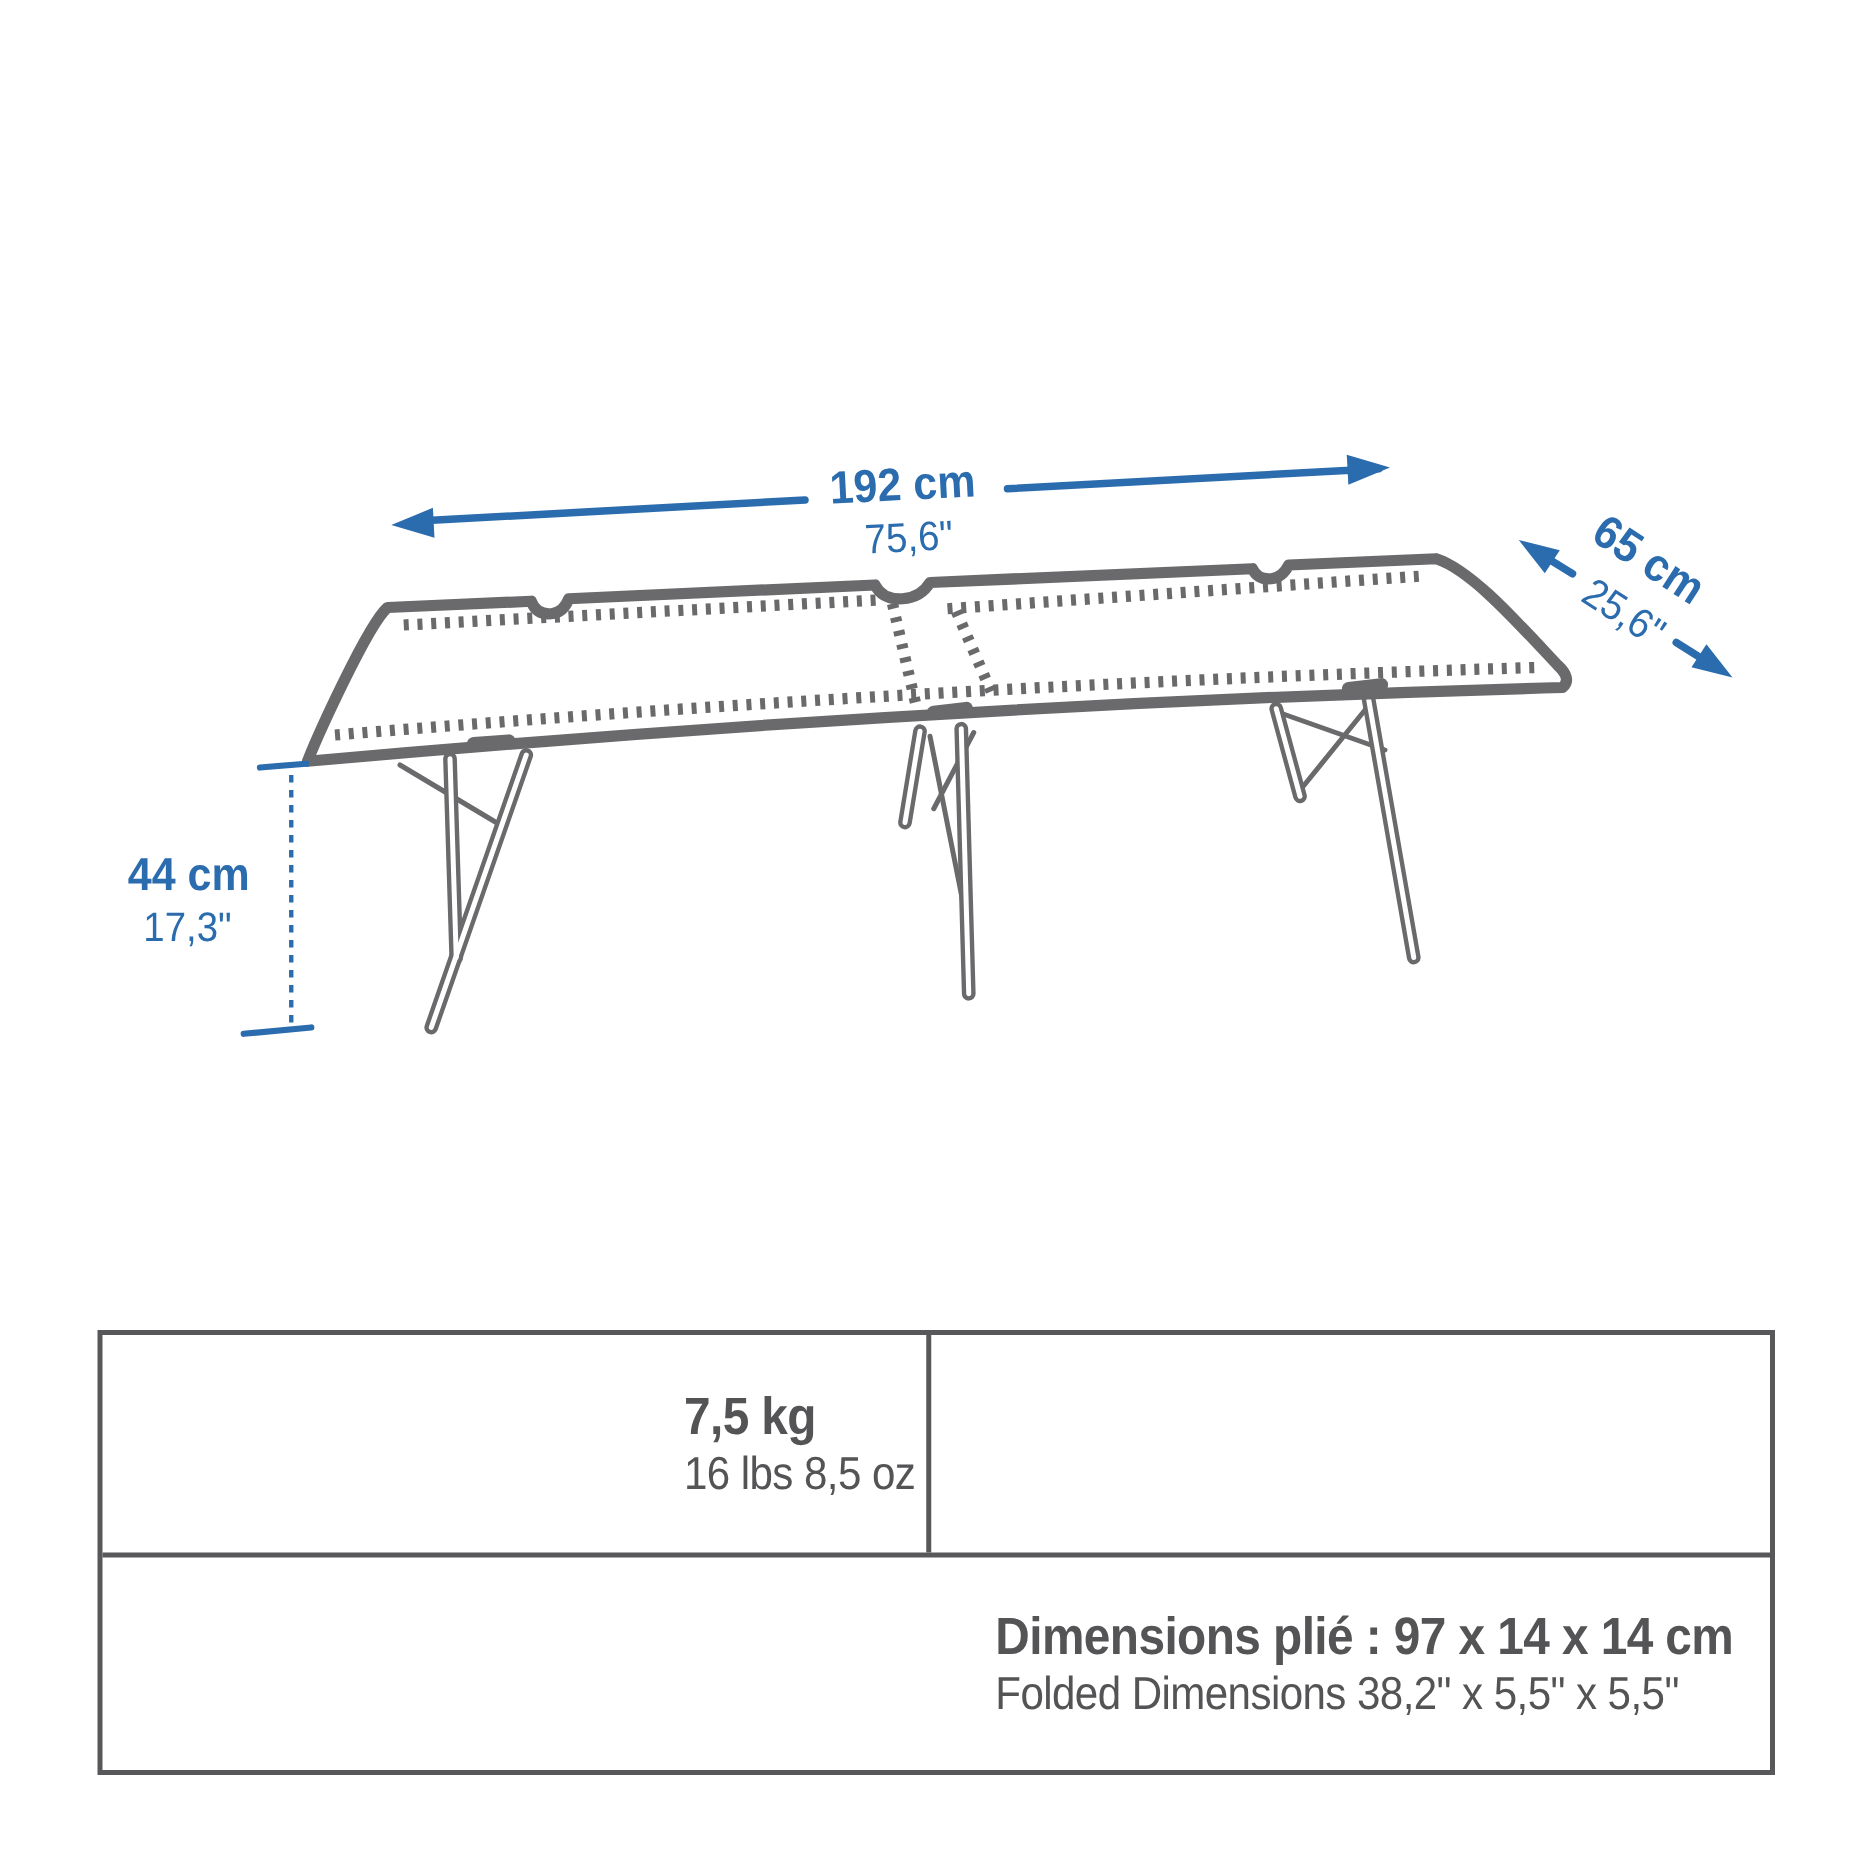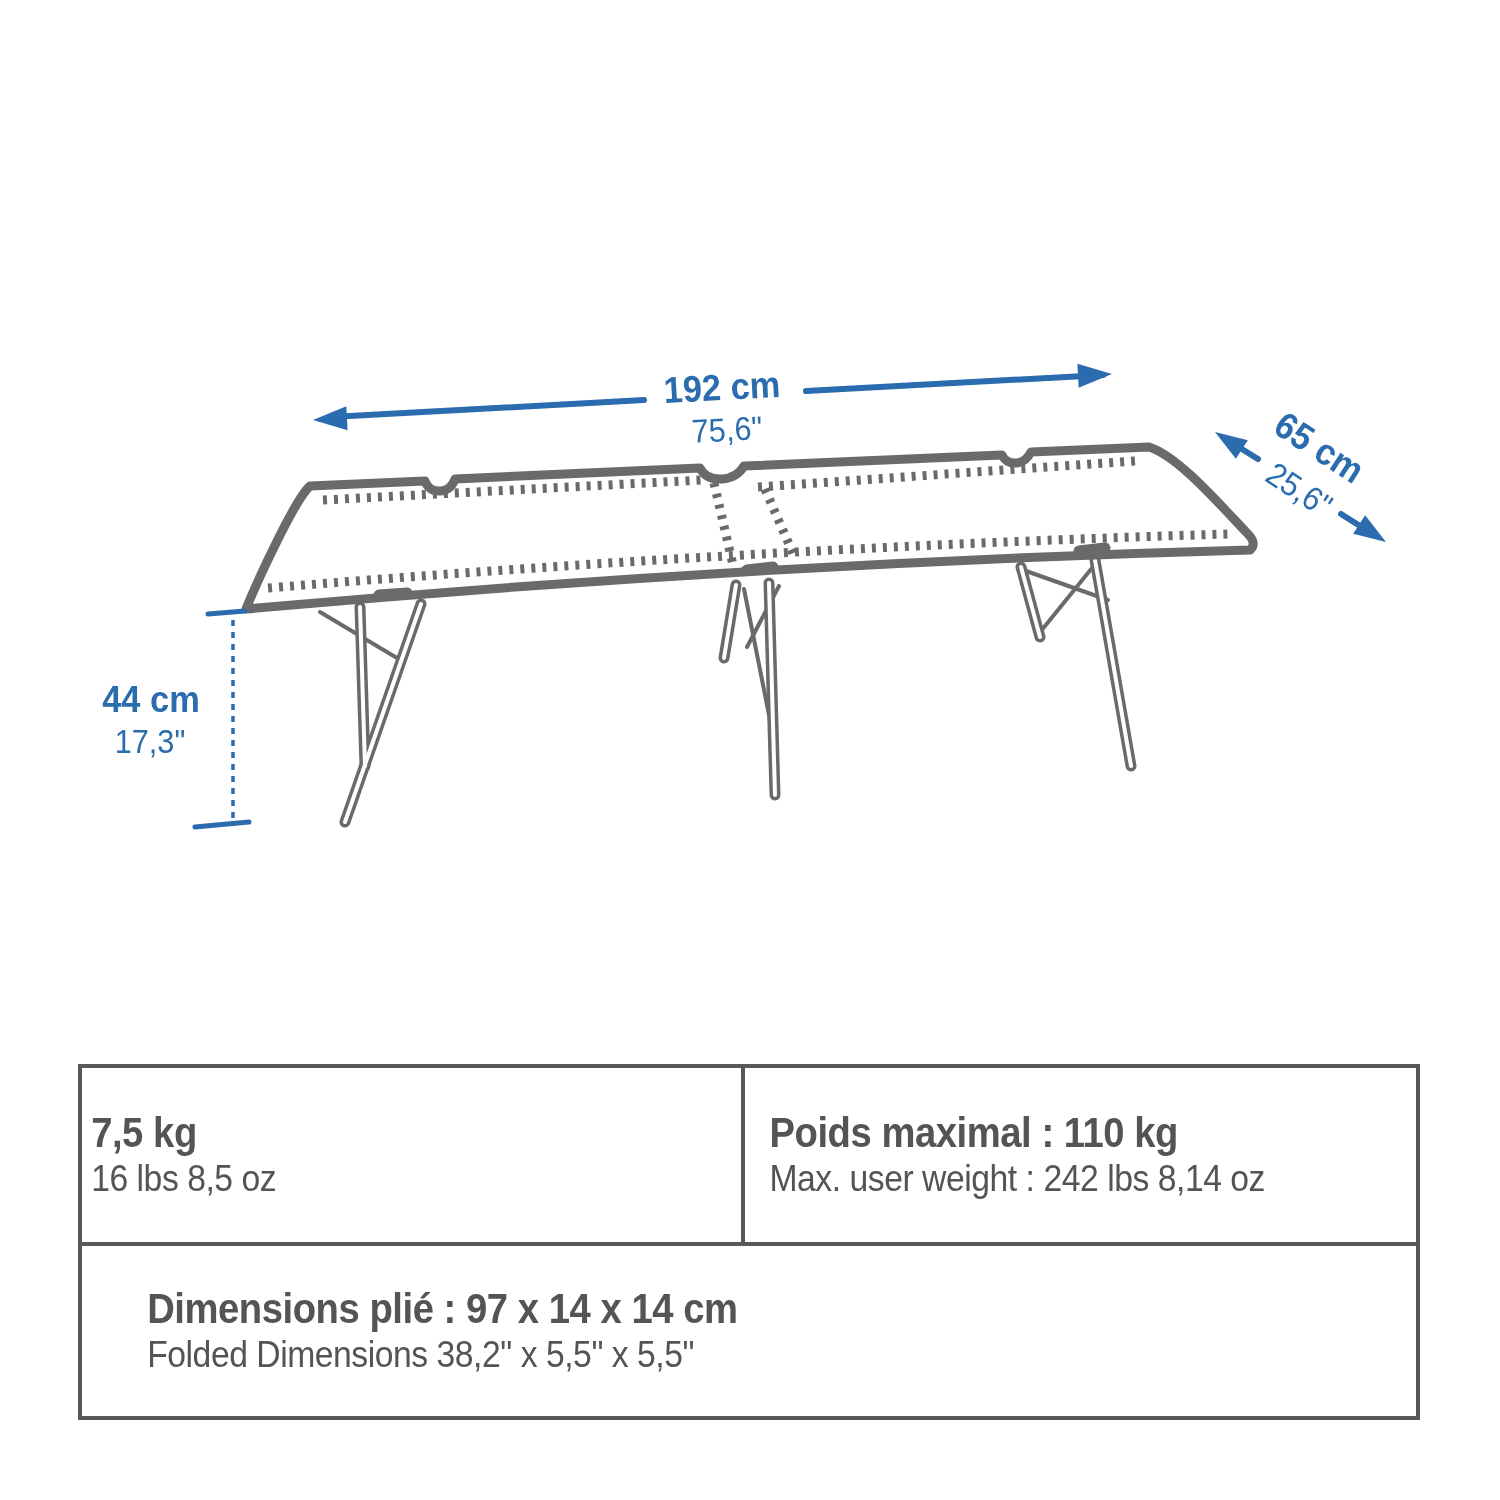--- a/index.html
+++ b/index.html
@@ -16,21 +16,21 @@
   .dim-imperial{font-weight:400;font-size:33px;}
   .rot-len{transform:translate(-50%,-50%) rotate(-3deg) scaleX(.93);}
   .rot-wid{transform:translate(-50%,-50%) rotate(33deg) scaleX(.93);}
   .spec-table{
     position:absolute;left:78px;top:1064px;width:1342px;height:356px;
     border:4px solid #58585a;box-sizing:border-box;display:flex;flex-direction:column;
     color:#545456;
   }
   .t-row1{display:flex;flex-direction:row;height:174px;border-bottom:4px solid #58585a;flex:none;}
   .t-row2{flex:1;display:flex;}
-  .t-cell{display:flex;align-items:center;justify-content:flex-start;box-sizing:border-box;}
+  .t-cell{display:flex;align-items:center;justify-content:flex-end;box-sizing:border-box;}
   .t-cell-left{width:663px;border-right:4px solid #58585a;flex:none;}
   .t-cell-right{flex:1;}
   .t-cell-wide{flex:1;padding-left:36px;}
   .t-block{text-align:left;transform:scaleX(.91);}
   .t-primary{font-weight:700;font-size:42px;line-height:46px;letter-spacing:-.5px;}
   .t-secondary{font-weight:400;font-size:37px;line-height:42px;letter-spacing:-.5px;margin-top:2px;}
 </style>
 </head>
 <body>
 
@@ -118,26 +118,20 @@
   <div class="dim-label dim-imperial" style="left:150px;top:742px;">17,3"</div>
 
   <div class="spec-table">
     <div class="t-row1">
       <div class="t-cell t-cell-left">
         <div class="t-block">
           <div class="t-primary">7,5 kg</div>
           <div class="t-secondary">16 lbs 8,5 oz</div>
         </div>
       </div>
-      <div class="t-cell t-cell-right">
-        <div class="t-block">
-          <div class="t-primary">Poids maximal : 110 kg</div>
-          <div class="t-secondary">Max. user weight : 242 lbs 8,14 oz</div>
-        </div>
-      </div>
     </div>
     <div class="t-row2">
       <div class="t-cell t-cell-wide">
         <div class="t-block">
           <div class="t-primary">Dimensions plié : 97 x 14 x 14 cm</div>
           <div class="t-secondary">Folded Dimensions 38,2" x 5,5" x 5,5"</div>
         </div>
       </div>
     </div>
   </div>

